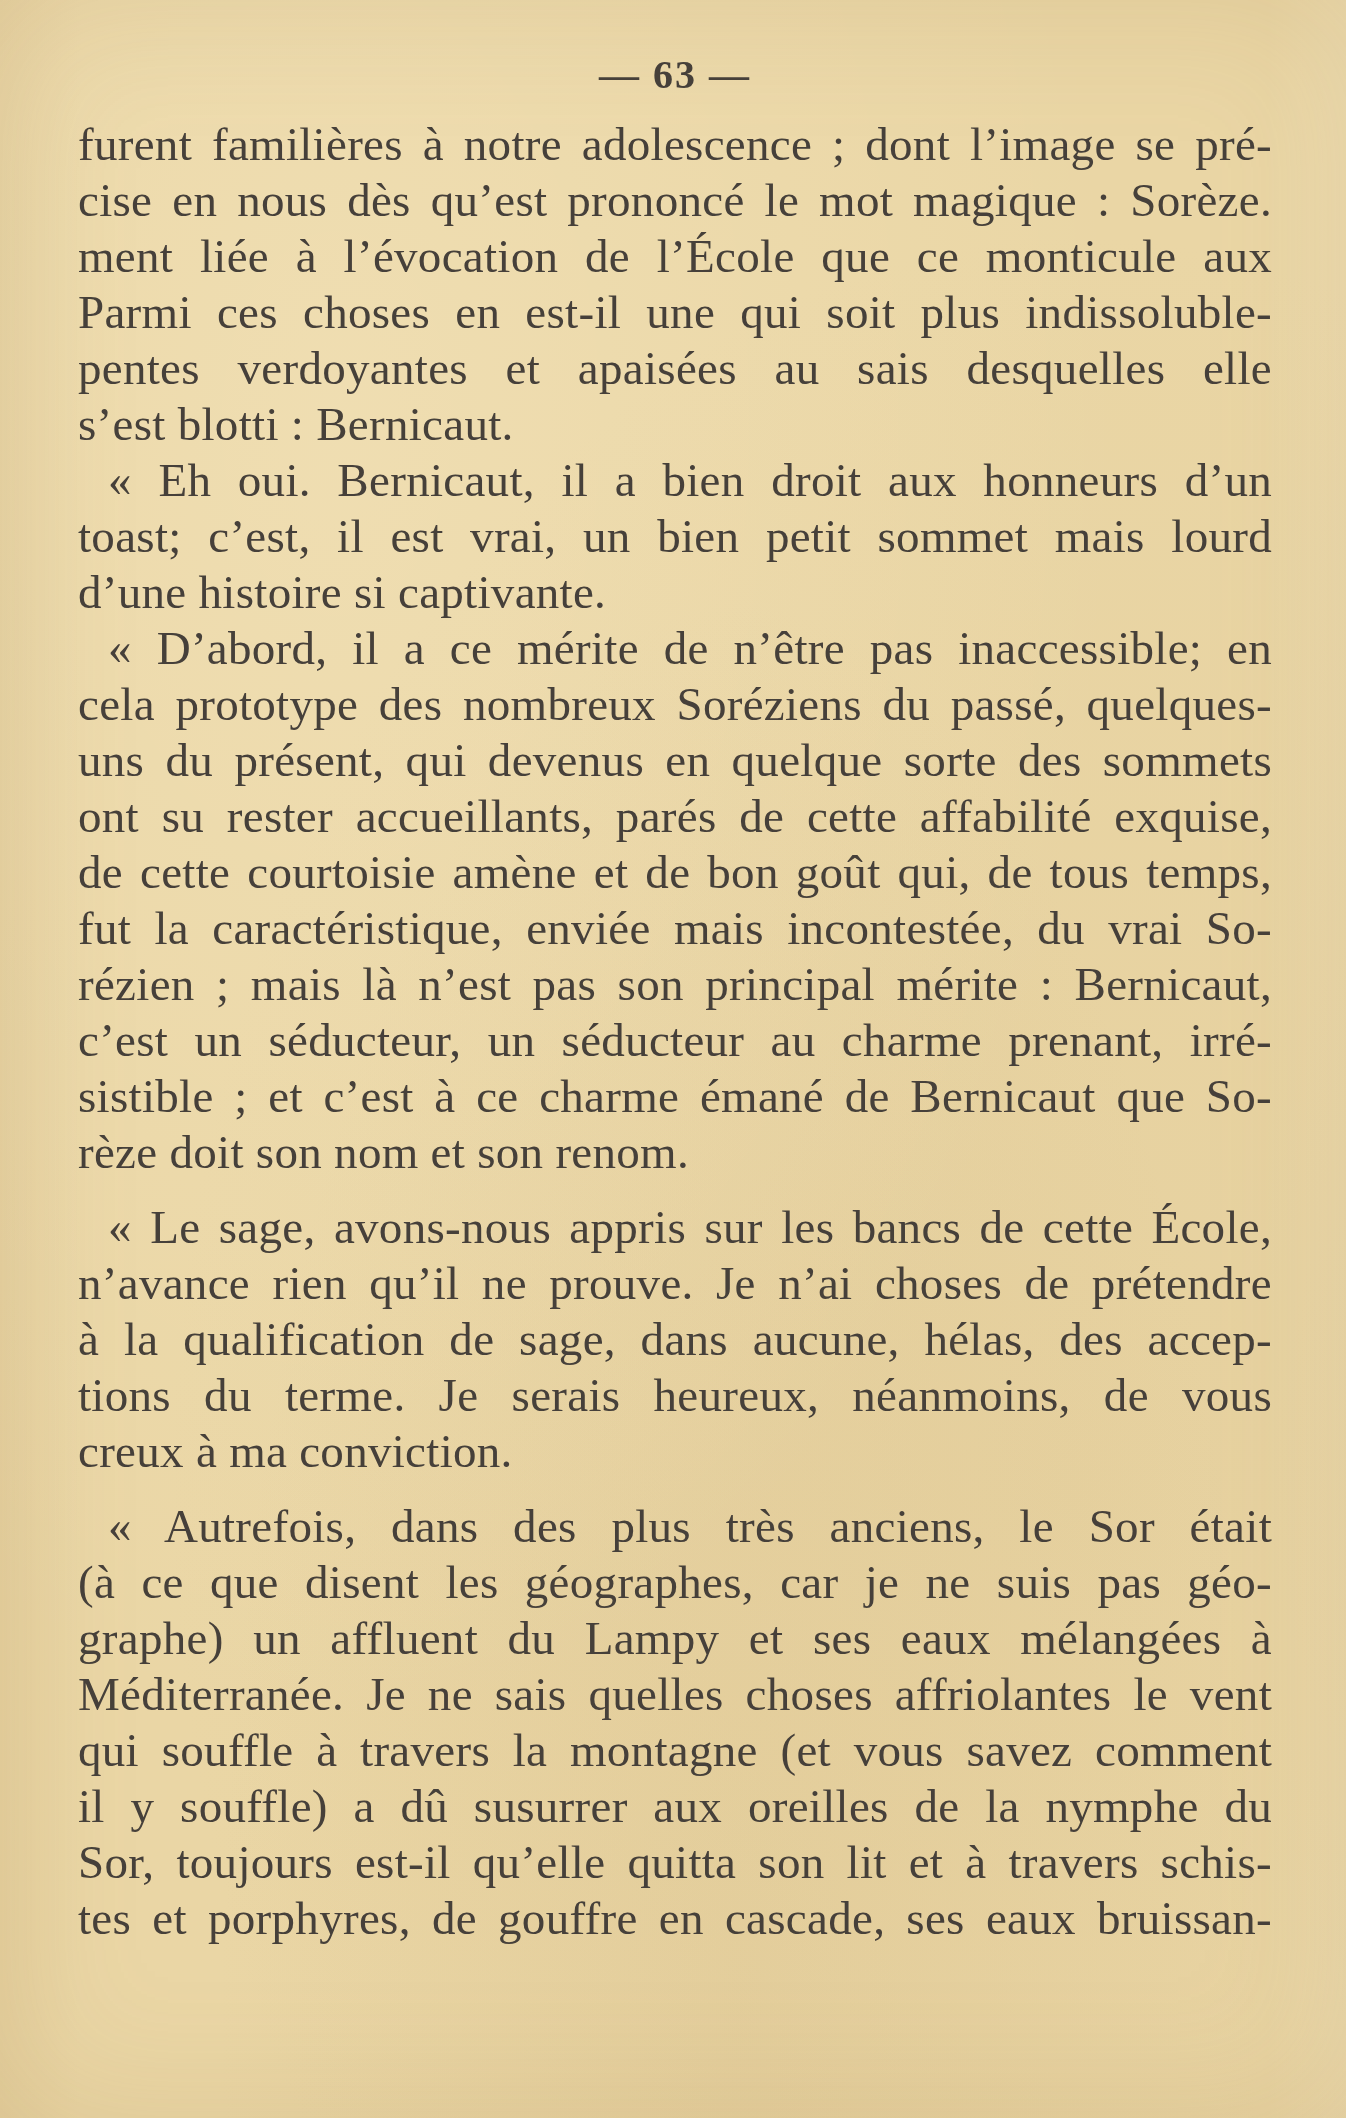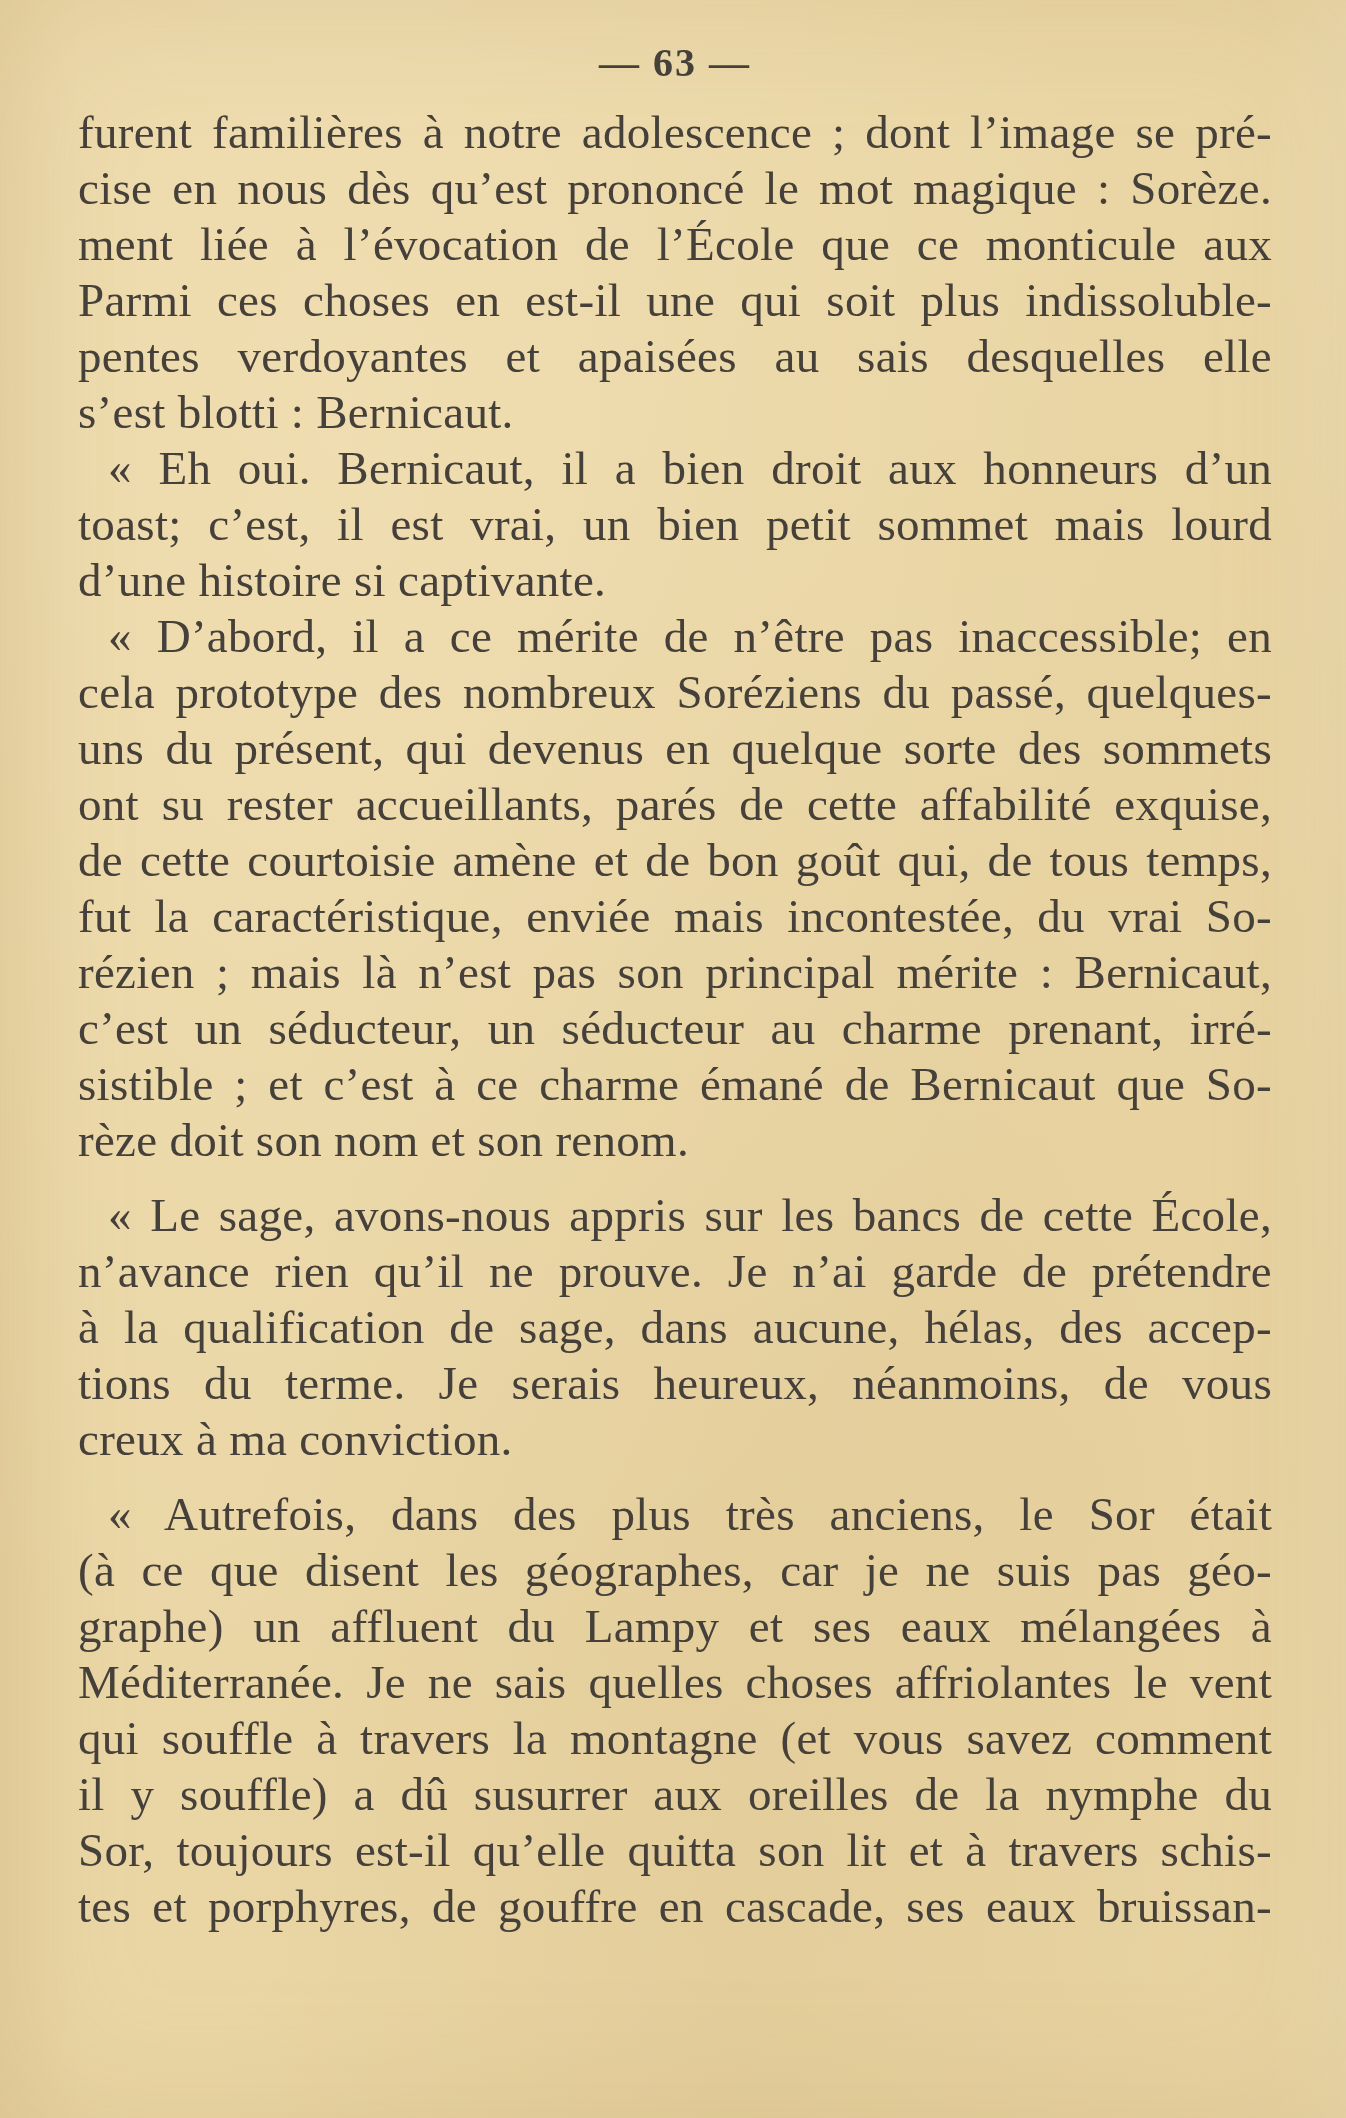--- a/index.html
+++ b/index.html
@@ -15,21 +15,21 @@
     background-image:
       radial-gradient(ellipse at 25% 20%, rgba(255,244,214,0.25), rgba(255,244,214,0) 55%),
       radial-gradient(ellipse at 80% 70%, rgba(214,188,134,0.20), rgba(214,188,134,0) 60%),
       radial-gradient(ellipse at 55% 95%, rgba(205,178,124,0.18), rgba(205,178,124,0) 50%),
       linear-gradient(90deg, rgba(201,173,120,0.12) 0%, rgba(0,0,0,0) 6%, rgba(0,0,0,0) 94%, rgba(255,248,224,0.18) 100%);
     box-shadow: inset 0 0 140px rgba(165,132,78,0.18);
     font-family: "Liberation Serif", "DejaVu Serif", serif;
     color: #46403a;
   }
   .page-number {
-    padding-top: 40px;
+    padding-top: 52px;
     margin-left: 78px;
     width: 1194px;
     text-align: center;
     font-size: 40px;
     font-weight: bold;
     line-height: 46px;
     letter-spacing: 2px;
     margin-bottom: 18px;
   }
   .body-text {
@@ -84,21 +84,21 @@
         <div class="line">ont su rester accueillants, parés de cette affabilité exquise,</div>
         <div class="line">de cette courtoisie amène et de bon goût qui, de tous temps,</div>
         <div class="line">fut la caractéristique, enviée mais incontestée, du vrai So-</div>
         <div class="line">rézien ; mais là n’est pas son principal mérite : Bernicaut,</div>
         <div class="line">c’est un séducteur, un séducteur au charme prenant, irré-</div>
         <div class="line">sistible ; et c’est à ce charme émané de Bernicaut que So-</div>
         <div class="line last">rèze doit son nom et son renom.</div>
       </div>
       <div class="paragraph spaced">
         <div class="line indent">« Le sage, avons-nous appris sur les bancs de cette École,</div>
-        <div class="line">n’avance rien qu’il ne prouve. Je n’ai garde de prétendre</div>
+        <div class="line">n’avance rien qu’il ne prouve. Je n’ai choses de prétendre</div>
         <div class="line">à la qualification de sage, dans aucune, hélas, des accep-</div>
         <div class="line">tions du terme. Je serais heureux, néanmoins, de vous</div>
         <div class="line last">creux à ma conviction.</div>
       </div>
       <div class="paragraph spaced">
         <div class="line indent">« Autrefois, dans des plus très anciens, le Sor était</div>
         <div class="line">(à ce que disent les géographes, car je ne suis pas géo-</div>
         <div class="line">graphe) un affluent du Lampy et ses eaux mélangées à</div>
         <div class="line">Méditerranée. Je ne sais quelles choses affriolantes le vent</div>
         <div class="line">qui souffle à travers la montagne (et vous savez comment</div>

